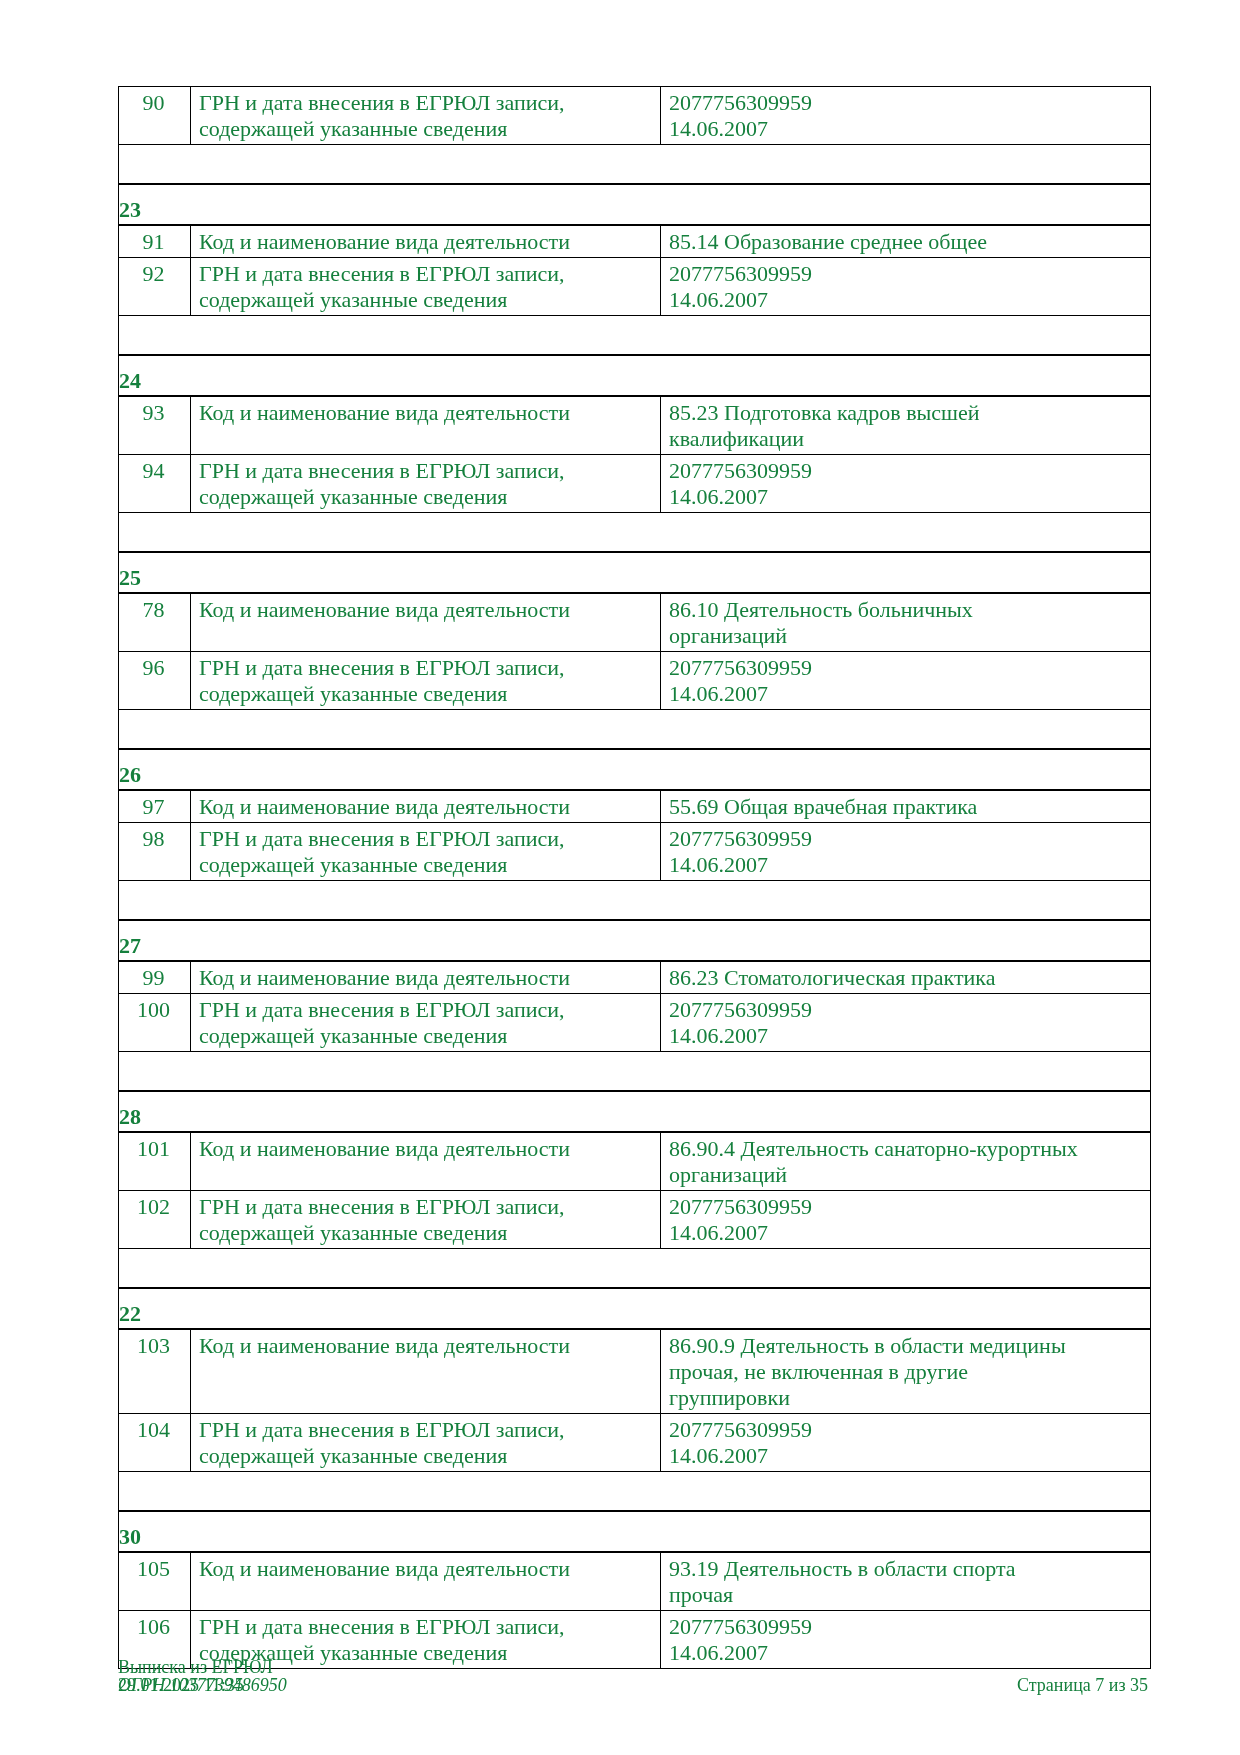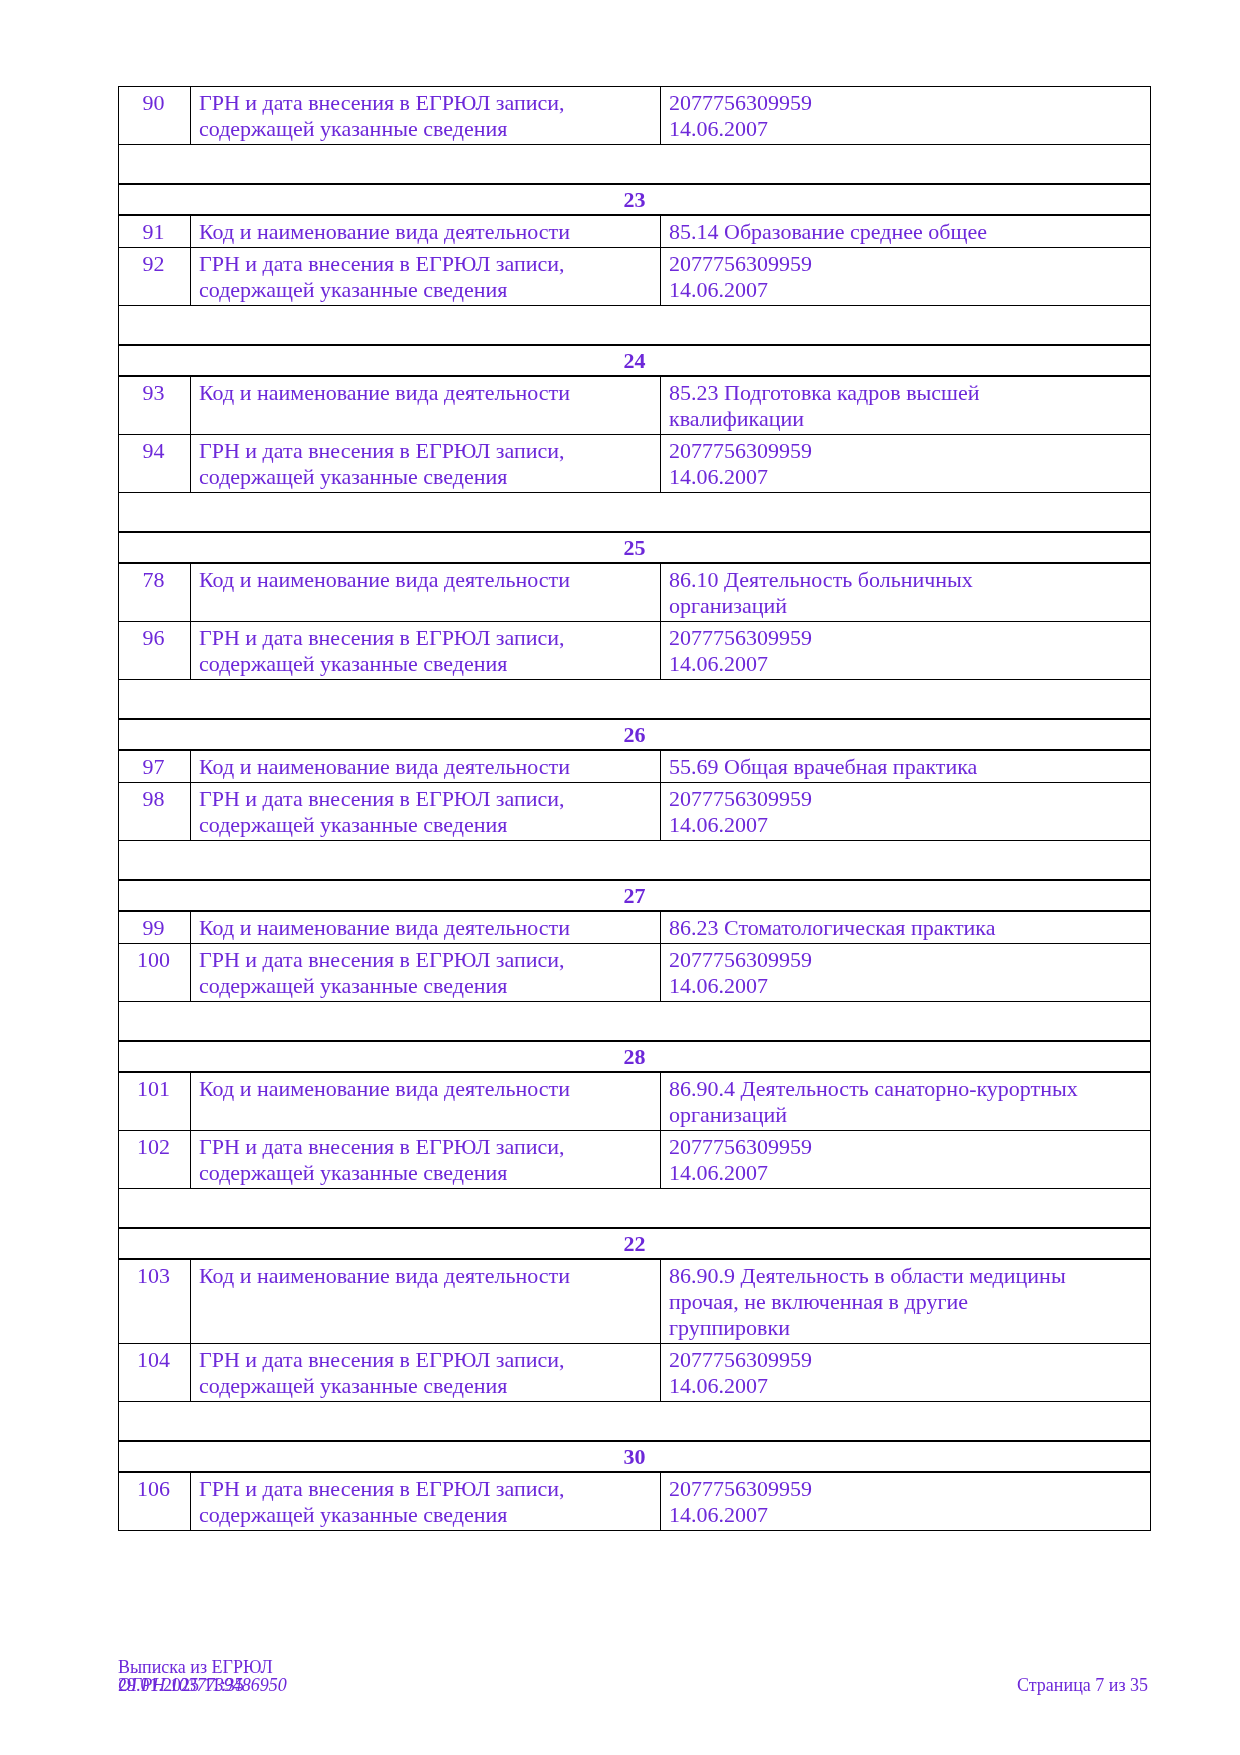--- a/index.html
+++ b/index.html
@@ -6,21 +6,21 @@
     margin: 0;
     padding: 0;
     background: #ffffff;
   }
   .page {
     position: relative;
     width: 1240px;
     height: 1755px;
     background: #ffffff;
     font-family: "Liberation Serif", "DejaVu Serif", serif;
-    color: #6d28d9;
+    color: #15803d;
     overflow: hidden;
   }
   table.egrul {
     position: absolute;
     left: 118px;
     top: 86px;
     width: 1032px;
     border-collapse: collapse;
     table-layout: fixed;
   }
@@ -37,25 +37,25 @@
     overflow: hidden;
   }
   td.num {
     text-align: center;
     padding-left: 2px;
     padding-right: 2px;
   }
   tr.section-header td {
     border-top: 2px solid #a21caf;
     border-bottom: 2px solid #000000;
-    text-align: center;
+    text-align: left;
     font-weight: bold;
     height: 27px;
     line-height: 27px;
-    padding: 1px 0 1px 0;
+    padding: 11px 0 1px 0;
     white-space: nowrap;
   }
   tr.spacer td {
     height: 38px;
     border-top: 1px solid #000000;
     border-bottom: 2px solid #000000;
     padding: 0;
   }
   .footer {
     position: absolute;
@@ -238,20 +238,26 @@
 содержащей указанные сведения</td>
         <td>2077756309959
 14.06.2007</td>
       </tr>
 
       <tr class="spacer">
           <td colspan="3"></td>
         </tr>
       <tr class="section-header">
         <td colspan="3">30</td>
+      </tr>
+      <tr>
+        <td class="num">105</td>
+        <td>Код и наименование вида деятельности</td>
+        <td>93.19 Деятельность в области спорта
+прочая</td>
       </tr>
       <tr>
         <td class="num">106</td>
         <td>ГРН и дата внесения в ЕГРЮЛ записи,
 содержащей указанные сведения</td>
         <td>2077756309959
 14.06.2007</td>
       </tr>
 
     </tbody>

